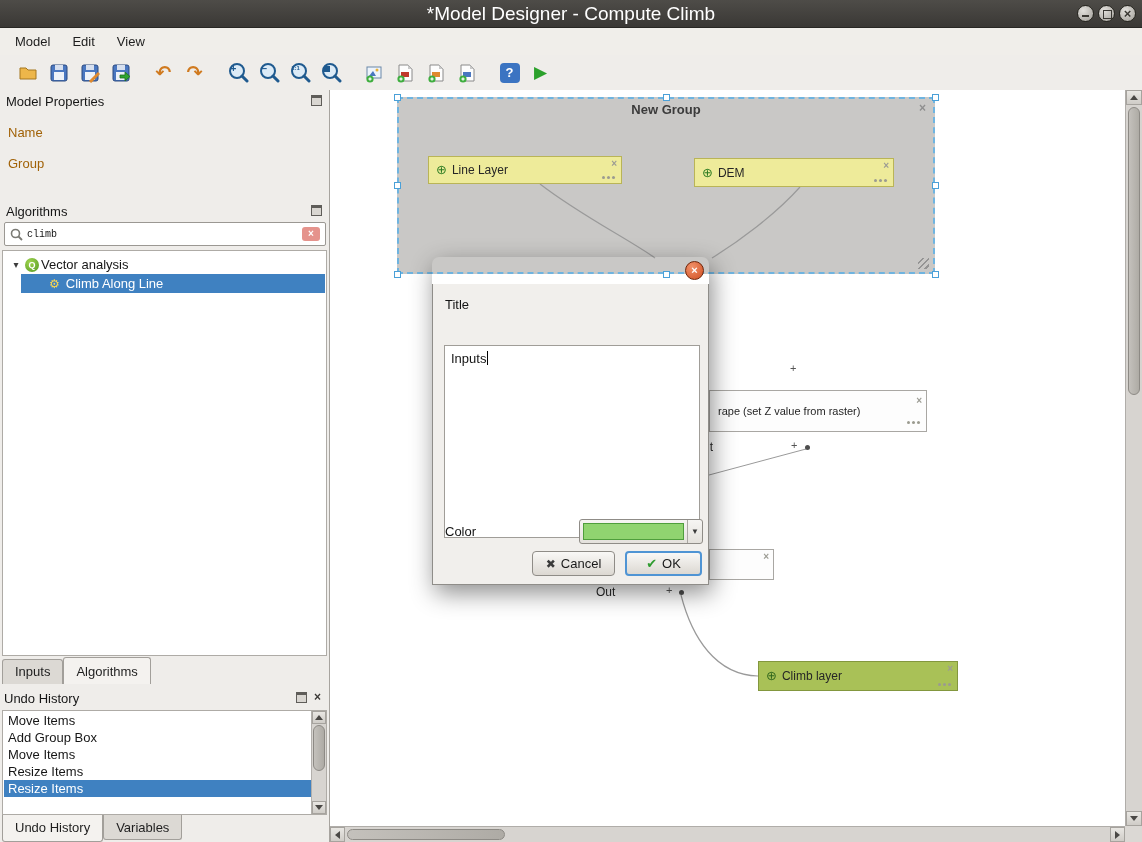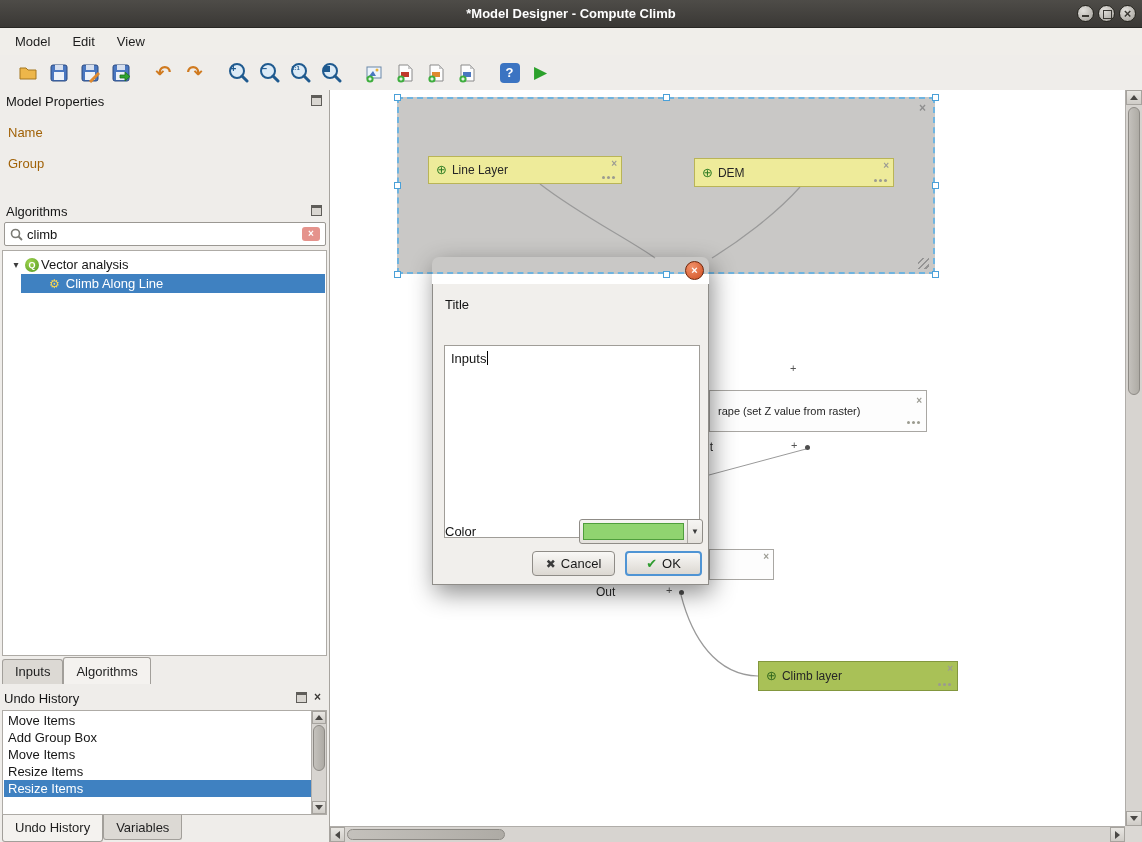--- a/index.html
+++ b/index.html
@@ -4,21 +4,21 @@
 <style>
   *{margin:0;padding:0;box-sizing:border-box}
   html,body{width:1142px;height:842px;overflow:hidden}
   body{font-family:"Liberation Sans","DejaVu Sans",sans-serif;font-size:13px;color:#2e2e2e;background:#efedea}
   .window{position:relative;width:1142px;height:842px;background:#efedea}
 
   
   .titlebar{position:absolute;left:0;top:0;width:1142px;height:28px;
     background:linear-gradient(#4e4c48,#3a3835);border-bottom:1px solid #282724;
     display:flex;align-items:center;justify-content:center}
-  .titlebar .title{color:#fff;font-weight:bold;font-size:13px}
+  .titlebar .title{color:#fff;font-weight:normal;font-size:19px}
   .win-controls{position:absolute;right:6px;top:5px;display:flex;gap:4px}
   .win-btn{width:17px;height:17px;border-radius:50%;
     background:radial-gradient(circle at 35% 30%,#e2e0dc,#a19e98);
     border:1px solid #26251f;position:relative}
   .win-btn.min::after{content:"";position:absolute;left:4px;right:4px;bottom:4px;height:2px;background:#3a3833}
   .win-btn.max::after{content:"";position:absolute;left:4px;top:4px;width:7px;height:7px;border:1.5px solid #3a3833}
   .win-btn.close::after{content:"×";position:absolute;left:0;top:-1px;width:100%;text-align:center;
     font-size:13px;font-weight:bold;color:#3a3833;line-height:17px}
 
   
@@ -45,22 +45,22 @@
     border-right:1px solid #a7a49f}
   .panel-h{position:absolute;font-size:13px;color:#161616}
   .float-ic{position:absolute;width:11px;height:11px;border:1px solid #5f5d59;border-top:3px solid #5f5d59;background:#d9d6d1}
   .small-x{position:absolute;font-size:12px;font-weight:bold;color:#3c3a37;line-height:11px}
   .form-lbl{position:absolute;color:#a16207}
   .text-input{position:absolute;height:25px;border:1px solid #999690;border-radius:2px;background:#fff;
     font-family:"Liberation Sans","DejaVu Sans",sans-serif;font-size:13px;padding:0 6px;color:#141414}
 
   .search-box{position:absolute;left:4px;top:132px;width:322px;height:24px;background:#fff;
     border:1px solid #9b9893;border-radius:2px;display:flex;align-items:center;padding:0 5px;gap:4px}
-  .search-box input{flex:1;border:none;outline:none;font-family:Liberation Sans, sans-serif;
-    font-size:13px;color:#141414;min-width:0}
+  .search-box input{flex:1;border:none;outline:none;font-family:Liberation Mono, monospace;
+    font-size:10px;color:#141414;min-width:0}
   .clear-ic{width:18px;height:14px;background:#e5938c;border-radius:3px;color:#fff;font-size:10px;font-weight:bold;
     display:flex;align-items:center;justify-content:center;line-height:14px}
 
   .tree{position:absolute;left:2px;top:160px;width:325px;height:406px;background:#fff;border:1px solid #aeaba6}
   .tree-row1{position:absolute;left:0;top:4px;height:19px;width:100%;display:flex;align-items:center}
   .expander{width:14px;text-align:center;font-size:10px;color:#3c3c3c;margin-left:6px}
   .q-ic{width:14px;height:14px;border-radius:50%;background:radial-gradient(circle at 35% 30%,#9ed34e,#569a22);
     color:#fff;font-size:9px;font-weight:bold;text-align:center;line-height:14px;margin-left:2px}
   .tree-row1 .t-lbl{margin-left:2px;color:#161616}
   .tree-sel{position:absolute;left:18px;right:1px;top:23px;height:19px;background:#3f81c1;
@@ -348,20 +348,21 @@
 
     <div class="tabs-bottom">
       <span class="tab-b active">Undo History</span>
       <span class="tab-b">Variables</span>
     </div>
   </div>
 
   <div class="canvas">
 
     <div class="group-box">
+      <span class="gb-title">New Group</span>
       <span class="gb-x">×</span>
       <span class="gb-grip"></span>
     </div>
 
     <div class="gh" style="left:64px;top:4px"></div>
     <div class="gh" style="left:333px;top:4px"></div>
     <div class="gh" style="left:602px;top:4px"></div>
     <div class="gh" style="left:64px;top:92px"></div>
     <div class="gh" style="left:602px;top:92px"></div>
     <div class="gh" style="left:64px;top:181px"></div>

